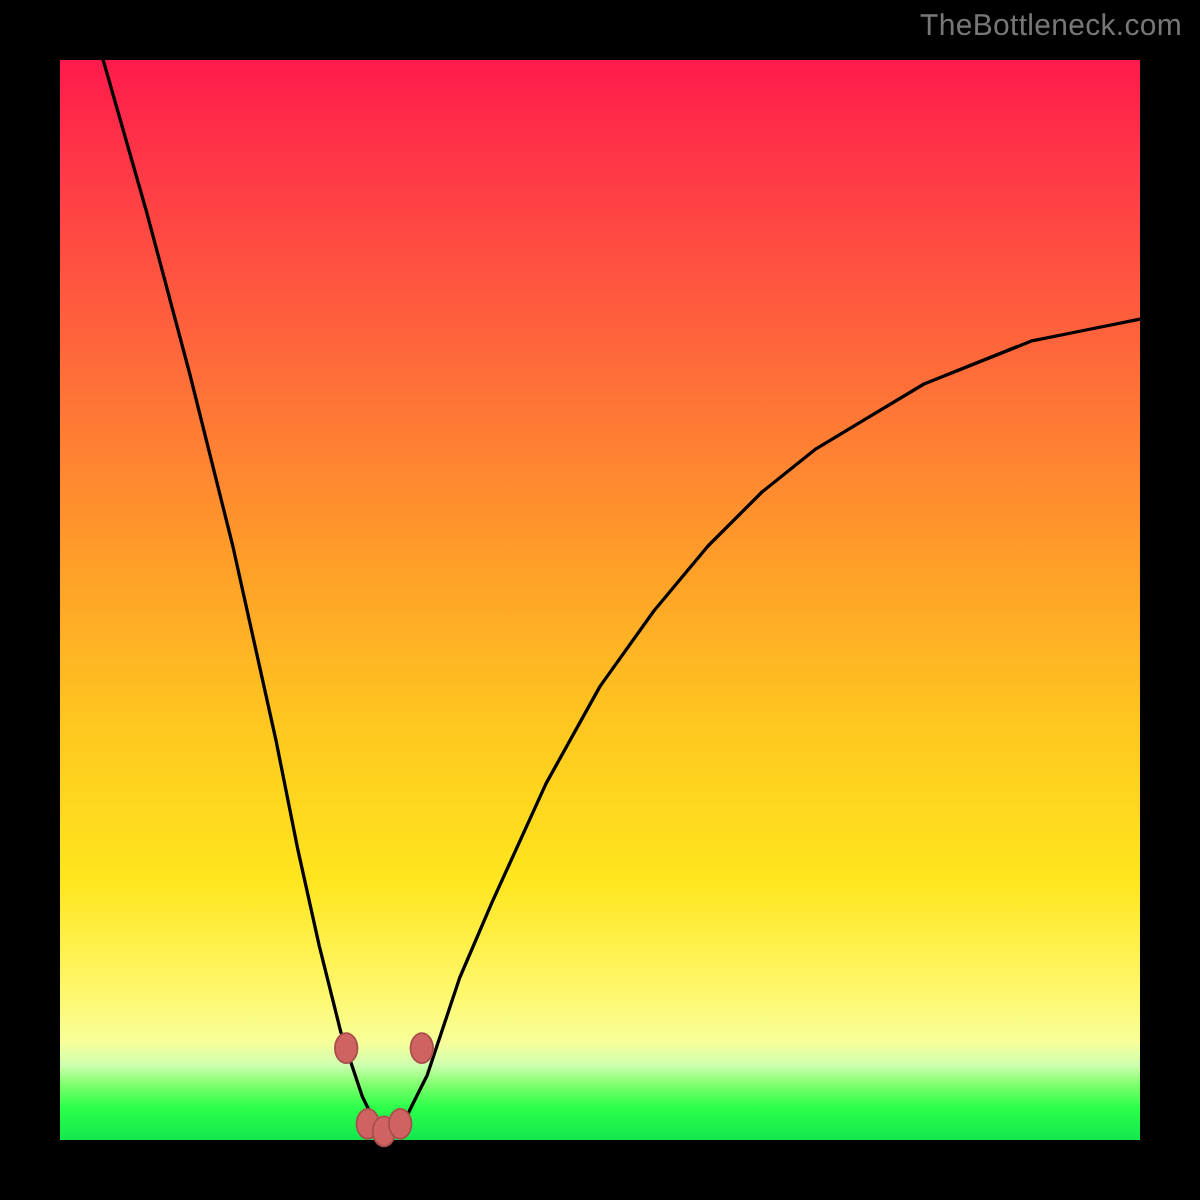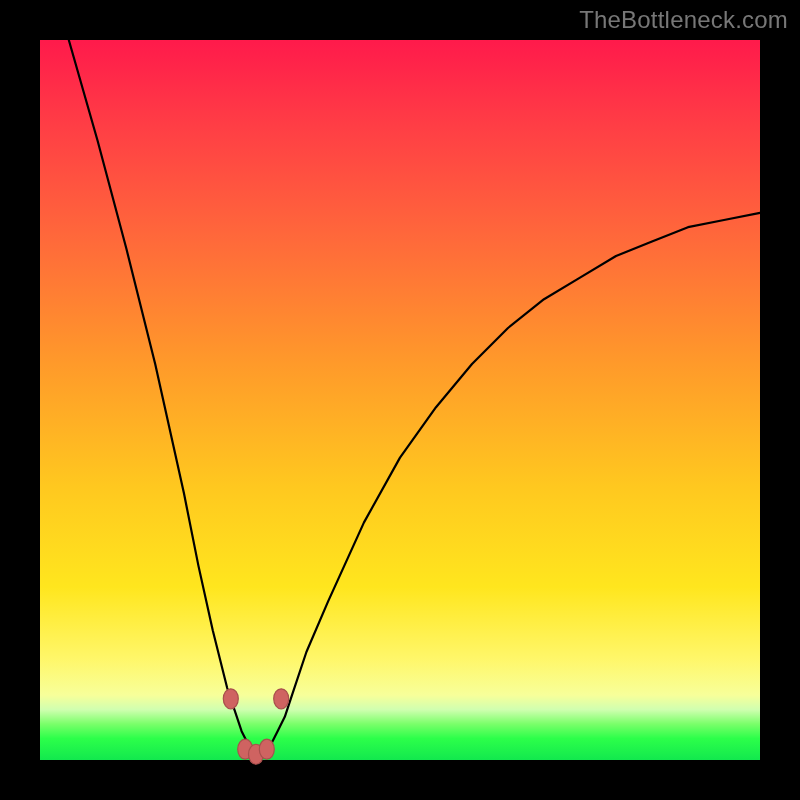--- a/index.html
+++ b/index.html
@@ -38,21 +38,21 @@
       #7aff6a 95%,
       #2cff4a 97%,
       #12e84e 100%
     );
   }
   .watermark {
     position: absolute;
     top: 6px;
     right: 12px;
     color: #777777;
-    font-size: 24px;
+    font-size: 20px;
     font-weight: 400;
     letter-spacing: 0.2px;
     user-select: none;
   }
   svg.curve {
     position: absolute;
     left: 0;
     top: 0;
     width: 720px;
     height: 720px;

